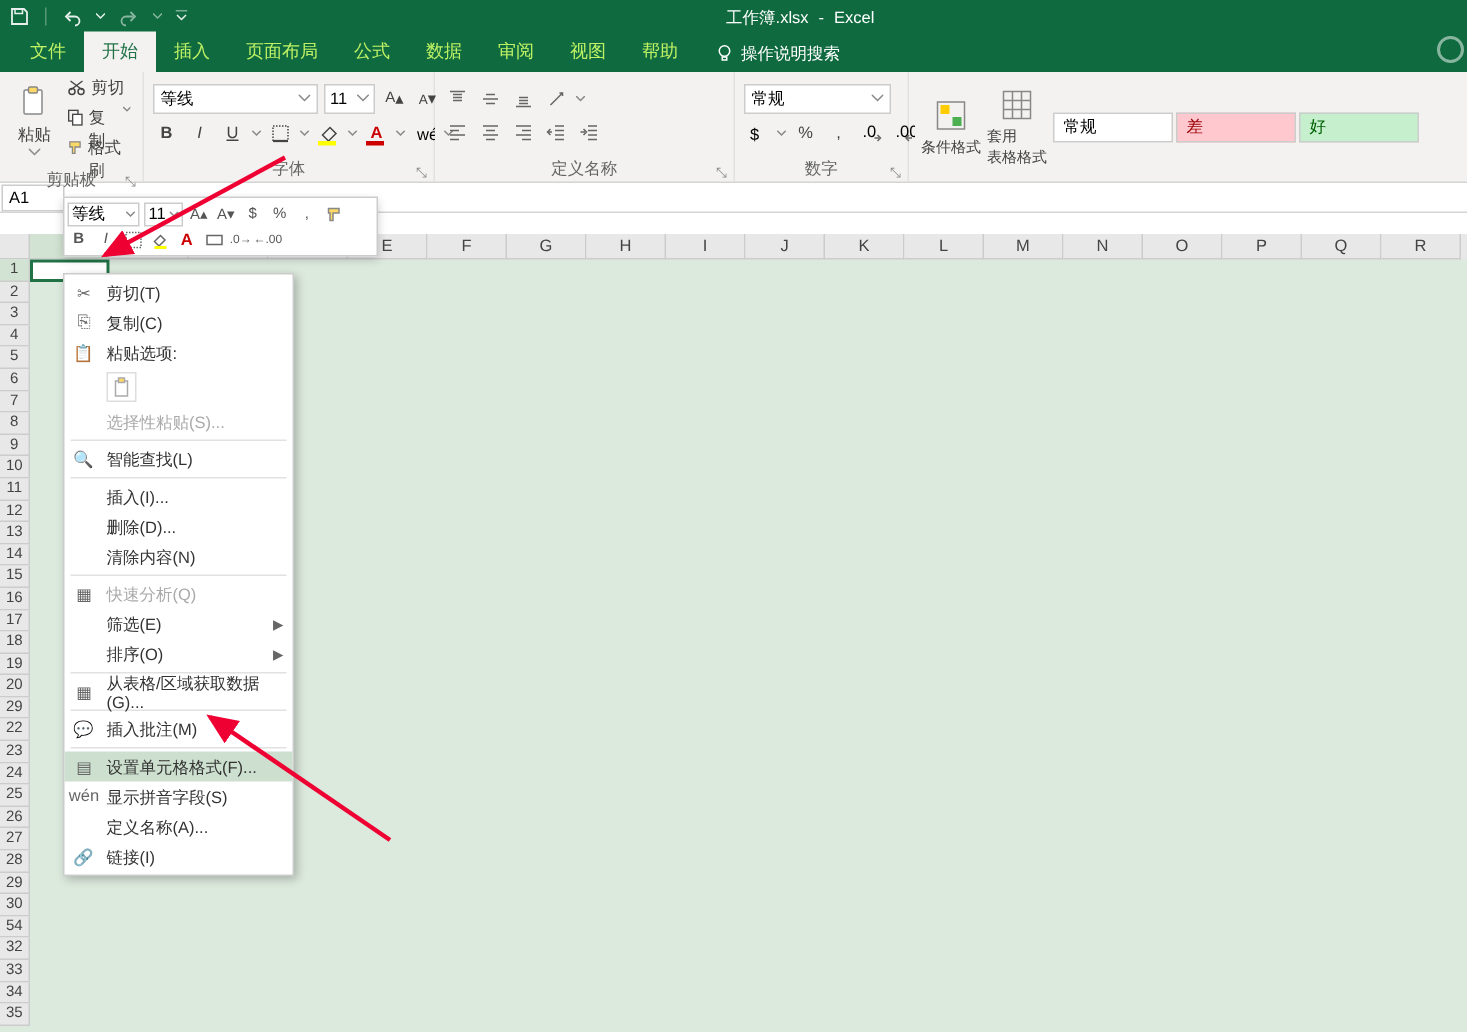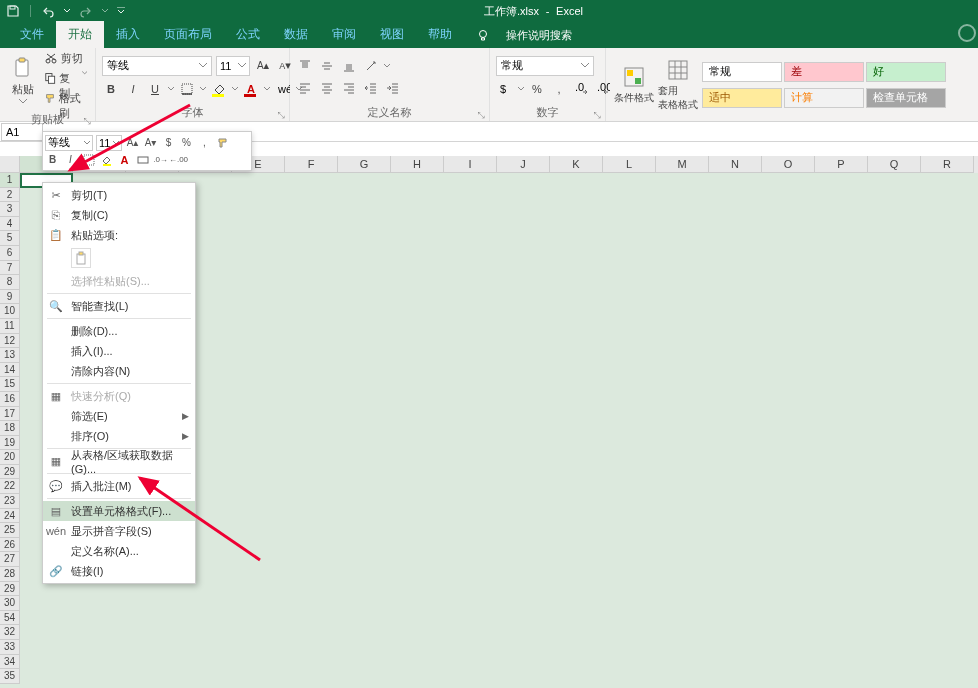--- a/index.html
+++ b/index.html
@@ -9,23 +9,23 @@
 .titlebar{height:22px;background:#0f6b3f;display:flex;align-items:center;padding:0 6px;color:#fff}
 .tb-left{display:flex;align-items:center;gap:8px}
 .tb-icon{width:14px;height:14px;display:flex;align-items:center;justify-content:center;opacity:.9}
 .tb-sep{width:1px;height:12px;background:rgba(255,255,255,.3);margin:0 2px}
 .tb-center{flex:1;text-align:center;font-size:12px}
 .tb-right{width:30px;display:flex;justify-content:flex-end}
 .circ{width:18px;height:18px;border:2px solid #fff;border-radius:50%;position:absolute;right:2px;top:24px;opacity:.5}
 
 
 .tabs{height:26px;background:#0f6b3f;display:flex;align-items:flex-end;padding-left:8px;gap:0}
-.tab{padding:5px 12px;color:#7dd3fc;font-size:12px;cursor:pointer}
+.tab{padding:5px 12px;color:#bef264;font-size:12px;cursor:pointer}
 .tab.active{background:#f3f2f1;color:#217346}
-.tell-me{display:flex;align-items:center;gap:16px;margin-left:4px;color:#fff;padding:5px 8px}
+.tell-me{display:flex;align-items:center;gap:4px;margin-left:4px;color:#fff;padding:5px 8px}
 
 
 .ribbon{height:74px;background:#f3f2f1;border-bottom:1px solid #d4d4d4;display:flex}
 .grp{border-right:1px solid #e1e1e1;display:flex;flex-direction:column;position:relative}
 .grp-body{flex:1;display:flex;padding:3px 6px}
 .grp-label{height:16px;text-align:center;font-size:11px;color:#666;position:relative}
 .grp-launcher{position:absolute;right:3px;bottom:1px;width:10px;height:10px;font-size:9px;color:#888}
 
 .big-btn{display:flex;flex-direction:column;align-items:center;justify-content:center;width:38px;padding:2px;gap:2px}
 .big-btn .ic{width:24px;height:24px}
@@ -380,25 +380,20 @@
             <path d="M3 9h18M3 15h18M9 3v18M15 3v18" stroke="#888"></path>
           </svg>
         <span class="lb" style="font-size:10px;white-space:pre">套用
 表格格式</span>
       </div>
       <div class="col">
         <div class="style-gallery">
           <div class="style-cell" style="background: rgb(255, 255, 255); color: rgb(0, 0, 0);">常规</div>
           <div class="style-cell" style="background: rgb(255, 199, 206); color: rgb(156, 0, 6);">差</div>
           <div class="style-cell" style="background: rgb(198, 239, 206); color: rgb(0, 97, 0);">好</div>
-        </div>
-        <div class="style-gallery">
-          <div class="style-cell" style="background: rgb(255, 235, 156); color: rgb(156, 87, 0);">适中</div>
-          <div class="style-cell" style="background: rgb(242, 242, 242); color: rgb(250, 125, 0);">计算</div>
-          <div class="style-cell" style="background: rgb(165, 165, 165); color: rgb(255, 255, 255);">检查单元格</div>
         </div>
       </div>
     </div>
   </div>
 </div>
 
 <div class="fbar">
   <div class="namebox">
       <span>A1</span>
     </div>
@@ -544,24 +539,24 @@
   <div class="ctx-item disabled">
       <span>选择性粘贴(S)...</span>
     </div>
   <div class="ctx-sep"></div>
   <div class="ctx-item">
       <span class="ctx-ic">🔍</span>
       <span>智能查找(L)</span>
     </div>
   <div class="ctx-sep"></div>
   <div class="ctx-item">
+      <span>插入(I)...</span>
+    </div>
+  <div class="ctx-item">
       <span>删除(D)...</span>
-    </div>
-  <div class="ctx-item">
-      <span>插入(I)...</span>
     </div>
   <div class="ctx-item">
       <span>清除内容(N)</span>
     </div>
   <div class="ctx-sep"></div>
   <div class="ctx-item disabled">
       <span class="ctx-ic">▦</span>
       <span>快速分析(Q)</span>
     </div>
   <div class="ctx-item">

